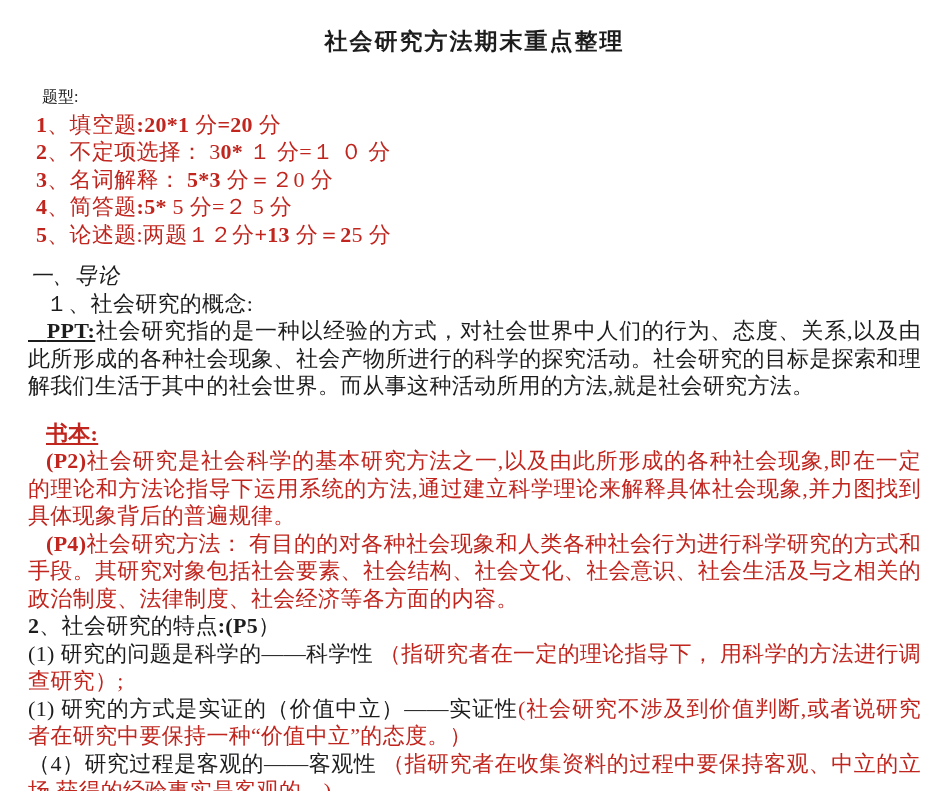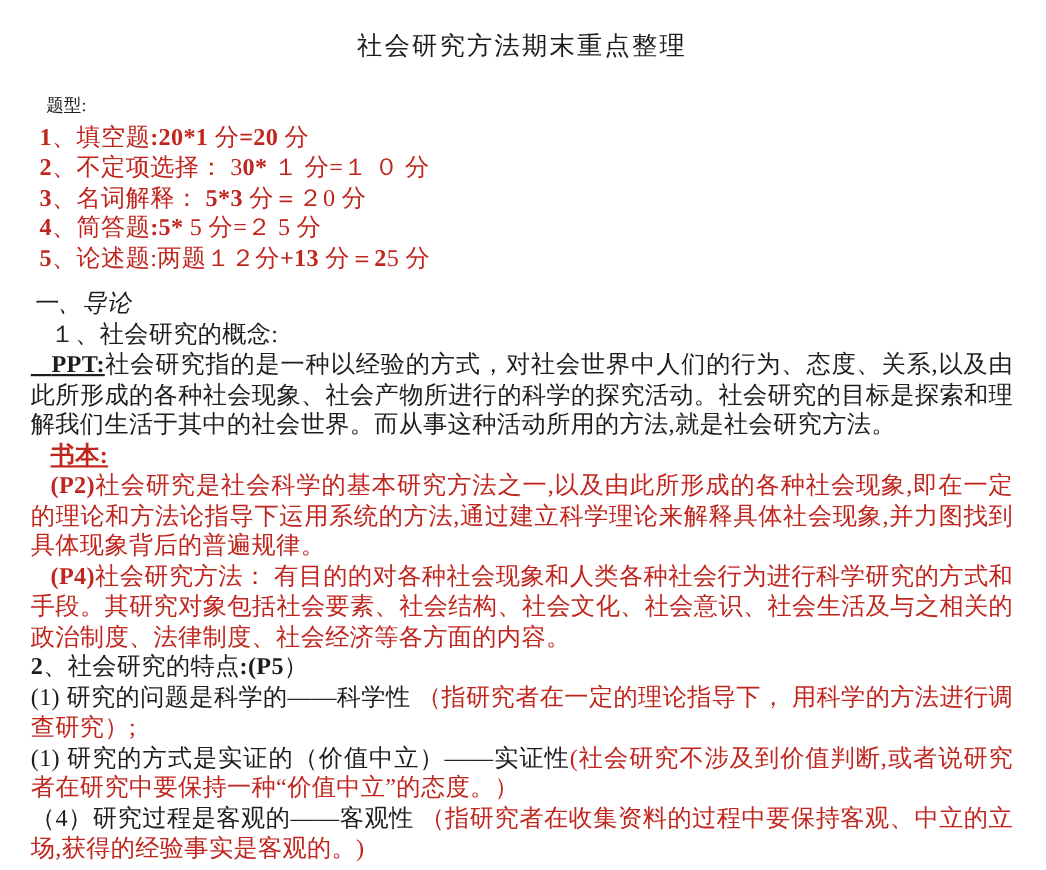--- a/index.html
+++ b/index.html
@@ -7,40 +7,40 @@
     width:951px;height:791px;
     background:#ffffff;
     font-family:"Liberation Serif","DejaVu Serif",serif;
     color:#1d1d1d;
     overflow:hidden;
   }
   .page{padding:14px 30px 0 28px;}
   .title{
     text-align:center;
     font-size:23px;
-    font-weight:400;
+    font-weight:700;
     letter-spacing:2px;
     margin:12px 0 26px 0;
   }
   .line{font-size:22px;line-height:27.5px;letter-spacing:0.3px;}
   .qt-heading{margin-left:14px;font-size:16px;line-height:27.5px;}
   .qt-item{margin-left:8px;}
   .red{color:var(--red,#c0251e);}
   .b{font-weight:700;}
   .u{text-decoration:underline;}
   .sec-gap{margin-top:14px;}
   .sec-heading{margin-left:2px;font-style:italic;}
   .sub-heading{margin-left:18px;}
   .para{
     margin:0;
     font-size:22px;line-height:27.5px;letter-spacing:0.3px;
     text-align:justify;
   }
   .indent{text-indent:18px;}
-  .book-heading{margin-left:18px;}
+  .book-heading{margin-left:18px;margin-top:20px;}
   .feature .red{ }
 </style>
 </head>
 <body>
 
 <div class="page">
 
   <h1 class="title">社会研究方法期末重点整理</h1>
 
   <div class="qt-heading">题型:</div>

